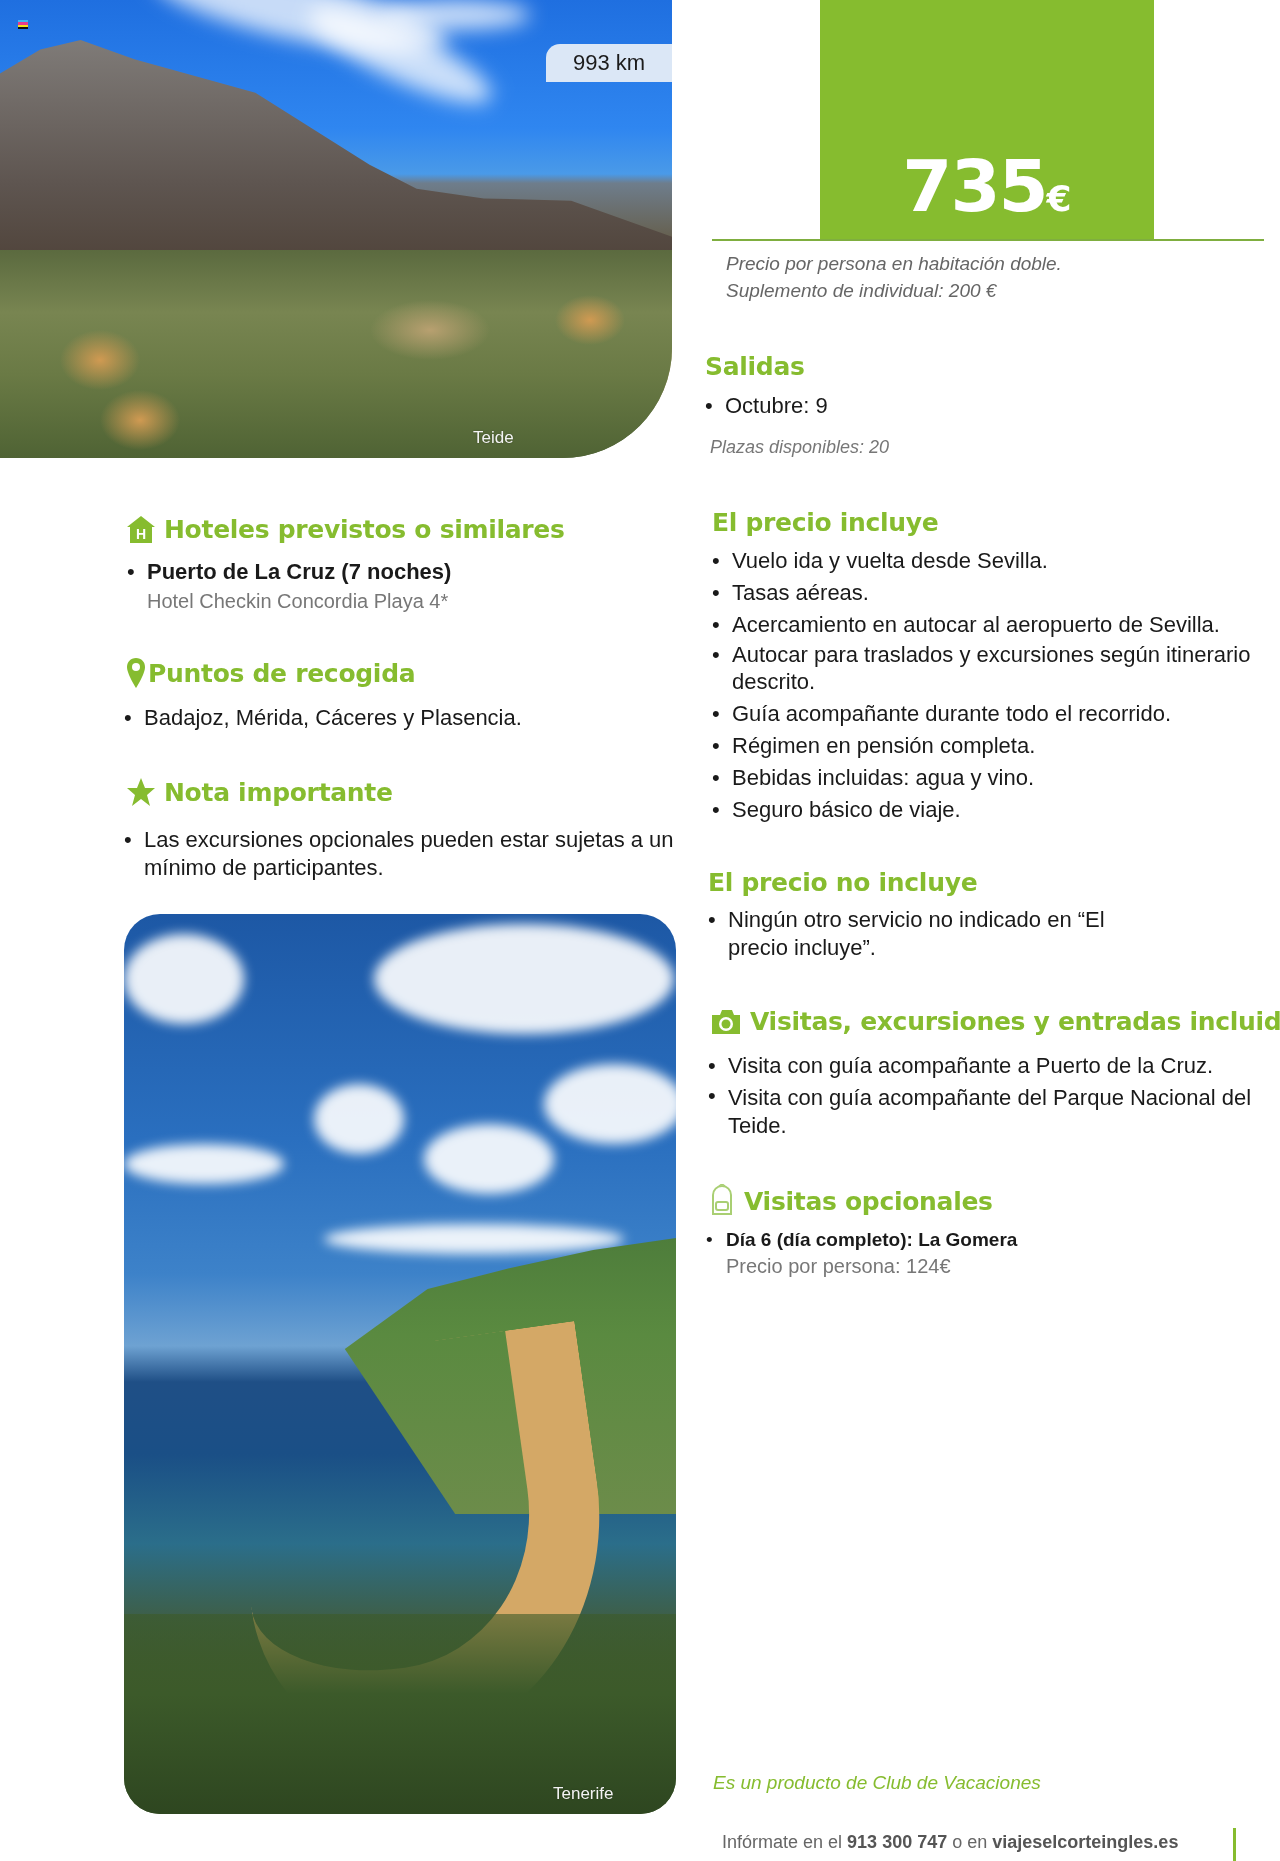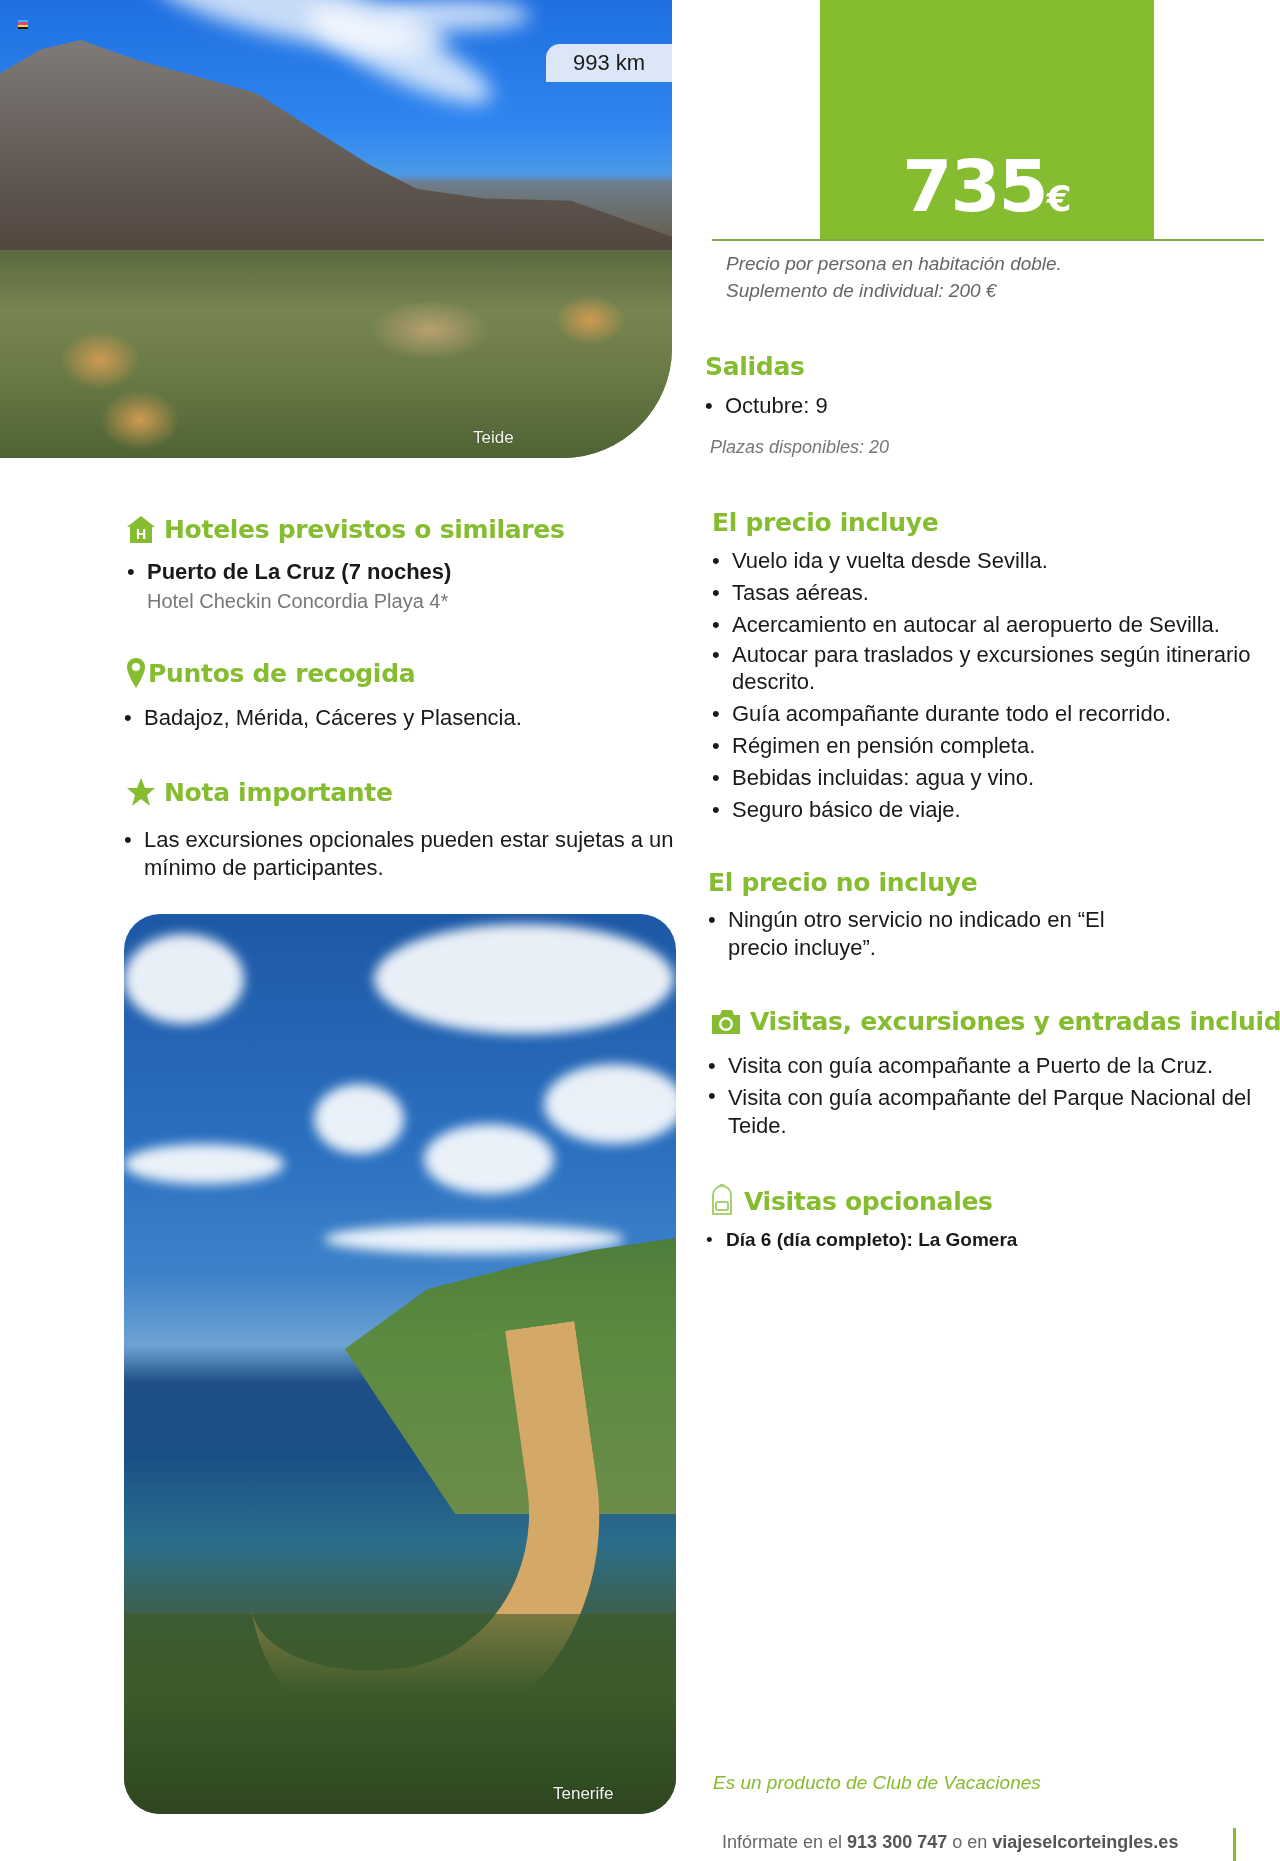--- a/index.html
+++ b/index.html
@@ -222,20 +222,21 @@
   <svg width="28" height="34" viewBox="0 0 28 34">
     <path d="M14 2 C9 2 5 6 5 11 V30 H23 V11 C23 6 19 2 14 2 Z" fill="none" stroke="#a9cf73" stroke-width="2"></path>
     <rect x="8" y="18" width="12" height="8" rx="2" fill="none" stroke="#a9cf73" stroke-width="2"></rect>
     <path d="M11 2 L14 0 L17 2" fill="none" stroke="#a9cf73" stroke-width="1.5"></path>
   </svg>
   <span>Visitas opcionales</span>
 </div>
 <ul class="abs list" style="left:706px;top:1227px;width:560px;font-size:19px;line-height:26px;">
   <li style="padding-left:20px;">
     <span class="bold">Día 6 (día completo): La Gomera</span>
+    <span class="sub">Precio por persona: 124€</span>
   </li>
 </ul>
 
 <div class="abs footer-brand">Es un producto de Club de Vacaciones</div>
 <div class="abs footer-info">
   <span>Infórmate en el</span>
   <b>913 300 747</b>
   <span>o en</span>
   <b>viajeselcorteingles.es</b>
 </div>

